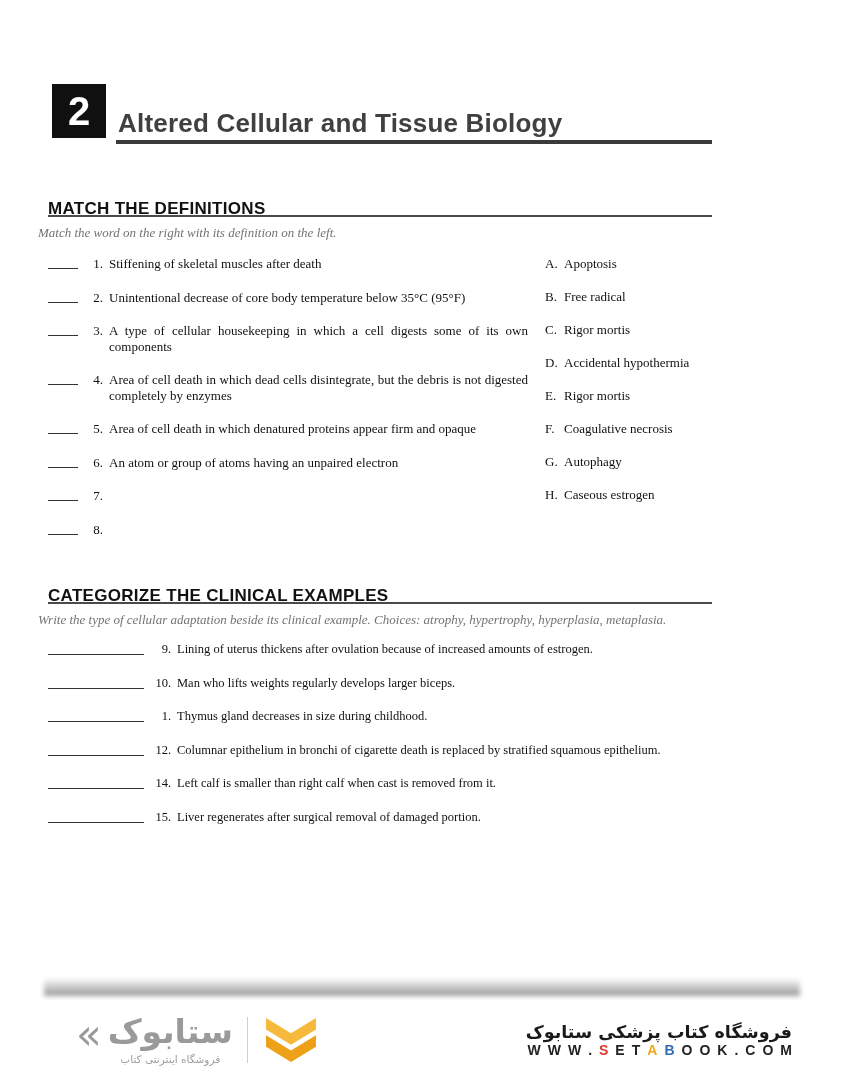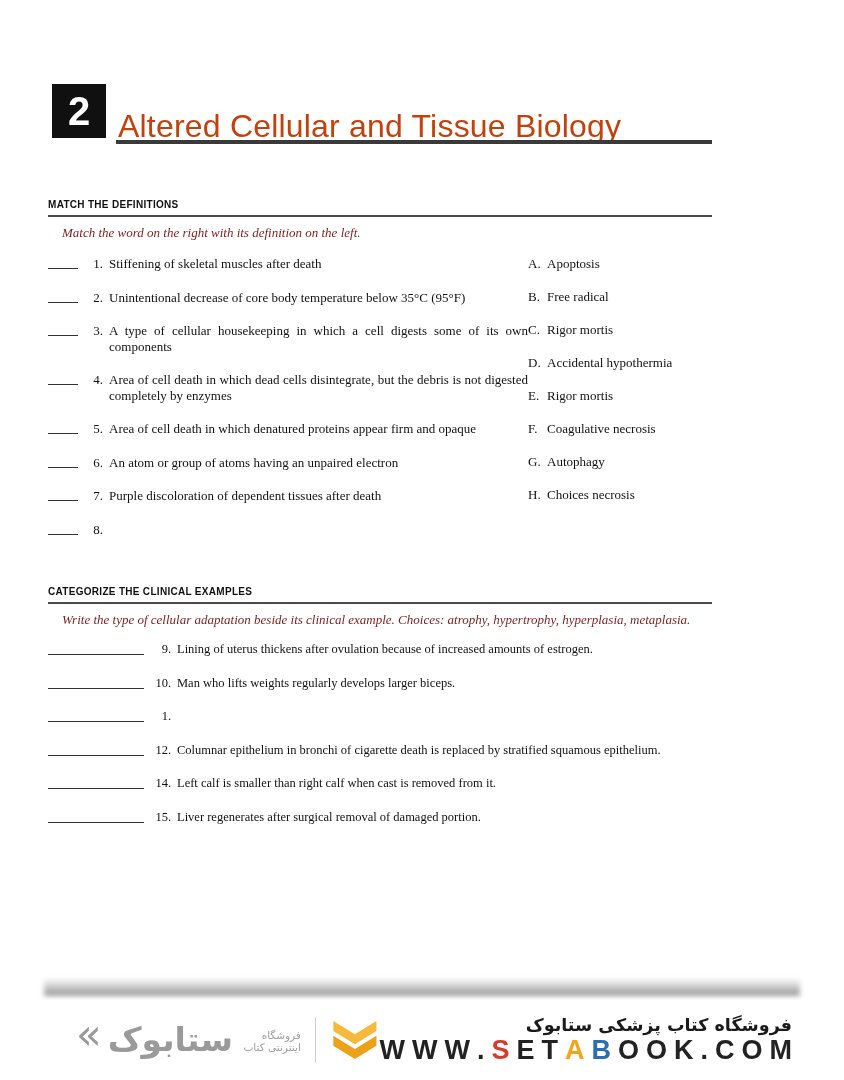--- a/index.html
+++ b/index.html
@@ -4,36 +4,36 @@
 <style>
   html,body{margin:0;padding:0;background:#ffffff;}
   .page{position:relative;width:844px;height:1080px;background:#fff;overflow:hidden;
         font-family:"Liberation Serif",serif;color:#111;}
 
   
   .chap-block{position:absolute;left:52px;top:84px;width:54px;height:54px;background:#101010;
               display:flex;align-items:center;justify-content:center;}
   .chap-block span{font-family:"Liberation Sans",sans-serif;font-weight:bold;font-size:40px;color:#fff;line-height:1;}
   .chap-title{position:absolute;left:118px;top:108px;font-family:"Liberation Sans",sans-serif;
-              font-weight:normal;font-size:32px;color:#c2410c;letter-spacing:0.2px;white-space:nowrap;}
+              font-weight:bold;font-size:26px;color:#404040;letter-spacing:0.2px;white-space:nowrap;}
   .title-rule{position:absolute;left:116px;top:140px;width:596px;height:4px;background:#3a3a3a;}
 
   
   .sec-head{position:absolute;left:48px;font-family:"Liberation Sans",sans-serif;font-weight:bold;
-            font-size:10px;color:#111;letter-spacing:0.3px;}
+            font-size:17px;color:#111;letter-spacing:0.3px;}
   .sec-rule{position:absolute;left:48px;width:664px;height:1.5px;background:#4a4a4a;}
-  .sec-instr{position:absolute;left:62px;width:664px;font-style:italic;font-size:13px;color:#7f1d1d;}
+  .sec-instr{position:absolute;left:38px;width:664px;font-style:italic;font-size:13px;color:#737373;}
 
   #match-head{top:199px;} #match-rule{top:215px;} #match-instr{top:225px;}
   #cat-head{top:586px;}   #cat-rule{top:602px;}   #cat-instr{top:612px;}
 
   
   .match-cols{position:absolute;left:48px;top:256px;width:664px;display:flex;align-items:flex-start;}
   .match-defs{width:480px;}
-  .match-choices{width:167px;}
+  .match-choices{width:167px;margin-left:17px;}
 
   .m-item{display:flex;align-items:flex-start;margin-bottom:18px;font-size:13px;line-height:15.5px;}
   .blank-short{flex:none;width:30px;height:12px;border-bottom:1px solid #333;margin-right:7px;}
   .m-num{flex:none;width:18px;text-align:right;margin-right:6px;}
   .m-text{flex:1;text-align:justify;font-family:Liberation Serif, serif;}
 
   .choice{margin-bottom:18px;font-size:13px;line-height:15px;white-space:nowrap;}
   .c-letter{display:inline-block;width:19px;}
   .c-text2{}
 
@@ -46,29 +46,29 @@
 
   
   .footer-shadow{position:absolute;left:44px;right:44px;top:978px;height:18px;
                  background:linear-gradient(to bottom, rgba(130,130,130,0) 0%, rgba(115,115,115,0.75) 100%);
                  filter:blur(2.5px);}
   .footer-row{position:absolute;left:0;top:1000px;width:844px;height:80px;box-sizing:border-box;
               padding:0 52px 0 76px;display:flex;align-items:center;justify-content:space-between;background:#fff;}
 
   .footer-left{display:flex;align-items:center;}
   .logo-arrow{font-family:"DejaVu Sans",sans-serif;font-size:42px;color:#9a9a9a;line-height:1;margin-right:6px;margin-top:-10px;}
-  .logo-col{display:flex;flex-direction:row;align-items:center;margin-right:14px;}
+  .logo-col{display:flex;flex-direction:column;align-items:center;margin-right:14px;}
   .logo-text{font-family:"DejaVu Sans",sans-serif;font-weight:bold;font-size:33px;color:#9a9a9a;line-height:1.05;}
   .logo-sub{font-family:"DejaVu Sans",sans-serif;font-size:10.5px;color:#9e9e9e;margin-top:3px;}
   .logo-divider{width:1px;height:46px;background:#cfcfcf;margin-right:14px;}
   .emblem{width:58px;height:48px;}
 
   .footer-right{display:flex;flex-direction:column;align-items:flex-end;gap:0;}
   .tagline{font-family:"DejaVu Sans",sans-serif;font-weight:bold;font-size:17.5px;color:#1a1a1a;}
-  .brand-url{font-family:"Liberation Sans",sans-serif;font-weight:bold;font-size:27px;color:#222;white-space:nowrap;}
+  .brand-url{font-family:"Liberation Sans",sans-serif;font-weight:bold;font-size:14px;color:#222;white-space:nowrap;}
   .url-ch{margin-left:7px;}
   .url-ch:first-child{margin-left:0;}
 </style>
 </head>
 <body>
 
 <div class="page">
 
   <div class="chap-block">
     <span>2</span>
@@ -108,36 +108,35 @@
           <div class="m-text">Area of cell death in which denatured proteins appear firm and opaque</div>
         </div>
         <div class="m-item">
           <span class="blank-short"></span>
           <span class="m-num">6.</span>
           <div class="m-text">An atom or group of atoms having an unpaired electron</div>
         </div>
         <div class="m-item">
           <span class="blank-short"></span>
           <span class="m-num">7.</span>
-          <div class="m-text">Purple discoloration of dependent tissues after death</div>
         </div>
         <div class="m-item">
           <span class="blank-short"></span>
           <span class="m-num">8.</span>
         </div>
       </div>
     <div class="match-choices" id="match-choices">
         <div class="choice"><span class="c-letter">A.</span><span class="c-text2">Apoptosis</span></div>
         <div class="choice"><span class="c-letter">B.</span><span class="c-text2">Free radical</span></div>
         <div class="choice"><span class="c-letter">C.</span><span class="c-text2">Rigor mortis</span></div>
         <div class="choice"><span class="c-letter">D.</span><span class="c-text2">Accidental hypothermia</span></div>
         <div class="choice"><span class="c-letter">E.</span><span class="c-text2">Rigor mortis</span></div>
         <div class="choice"><span class="c-letter">F.</span><span class="c-text2">Coagulative necrosis</span></div>
         <div class="choice"><span class="c-letter">G.</span><span class="c-text2">Autophagy</span></div>
-        <div class="choice"><span class="c-letter">H.</span><span class="c-text2">Choices necrosis</span></div>
+        <div class="choice"><span class="c-letter">H.</span><span class="c-text2">Caseous estrogen</span></div>
       </div>
   </div>
 
   <div id="cat-head" class="sec-head">CATEGORIZE THE CLINICAL EXAMPLES</div>
   <div id="cat-rule" class="sec-rule"></div>
   <div id="cat-instr" class="sec-instr">Write the type of cellular adaptation beside its clinical example. Choices: atrophy, hypertrophy, hyperplasia, metaplasia.</div>
 
   <div class="cat-items" id="cat-items">
       <div class="c-item">
         <span class="blank-long"></span>
@@ -145,20 +144,21 @@
         <div class="c-text">Lining of uterus thickens after ovulation because of increased amounts of estrogen.</div>
       </div>
       <div class="c-item">
         <span class="blank-long"></span>
         <span class="c-num">10.</span>
         <div class="c-text">Man who lifts weights regularly develops larger biceps.</div>
       </div>
       <div class="c-item">
         <span class="blank-long"></span>
         <span class="c-num">1.</span>
+        <div class="c-text">Thymus gland decreases in size during childhood.</div>
       </div>
       <div class="c-item">
         <span class="blank-long"></span>
         <span class="c-num">12.</span>
         <div class="c-text">Columnar epithelium in bronchi of cigarette death is replaced by stratified squamous epithelium.</div>
       </div>
       <div class="c-item">
         <span class="blank-long"></span>
         <span class="c-num">14.</span>
         <div class="c-text">Left calf is smaller than right calf when cast is removed from it.</div>

